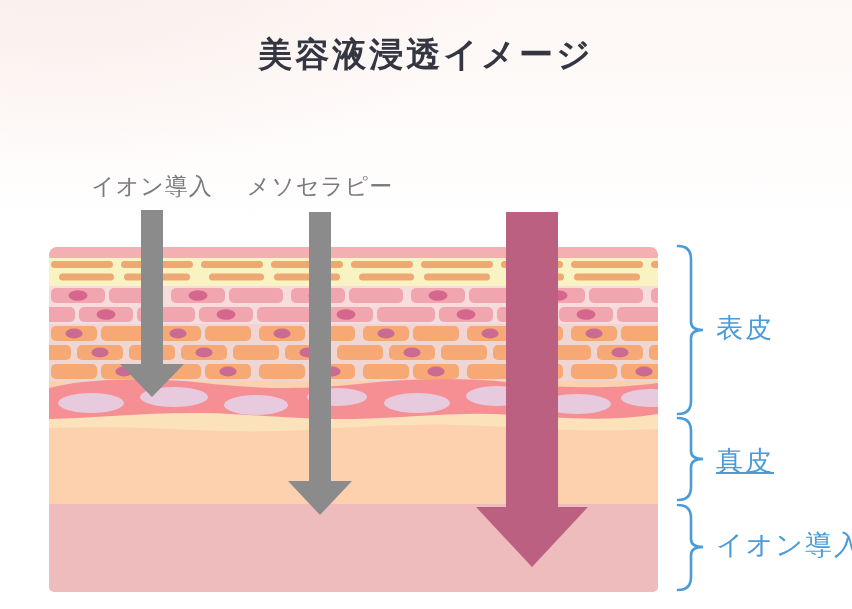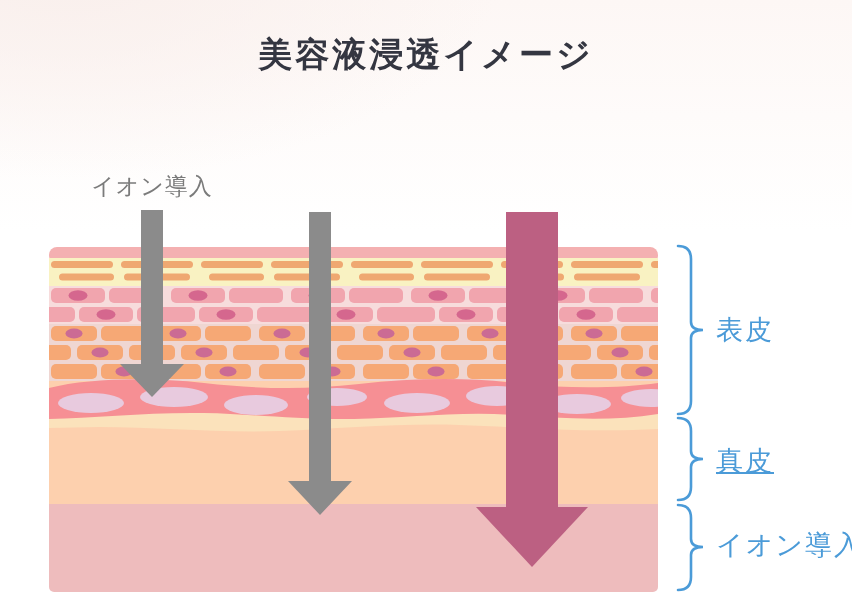--- a/index.html
+++ b/index.html
@@ -36,32 +36,33 @@
   .arrow-meso .shaft{width:22px;height:269px;background:#8b8b8b;}
   .arrow-meso .head{border-left:32px solid transparent;border-right:32px solid transparent;border-top:34px solid #8b8b8b;}
   .arrow-electro{left:532px;top:212px;}
   .arrow-electro .shaft{width:52px;height:295px;background:#bc6082;}
   .arrow-electro .head{border-left:56px solid transparent;border-right:56px solid transparent;border-top:60px solid #bc6082;}
   .braces{position:absolute;left:670px;top:240px;}
   .layer-label{
     position:absolute;left:716px;color:#4b9bd8;font-size:27px;line-height:1;
     letter-spacing:2px;white-space:nowrap;
   }
-  .ll-epidermis{top:317px;}
+  .ll-epidermis{top:317px;font-family:Liberation Mono, monospace;}
   .ll-dermis{top:448px;text-decoration:underline;}
   .ll-subdermis{top:532px;}
 </style>
 </head>
 <body>
 
 <div class="stage">
 
   <div class="title">美容液浸透イメージ</div>
 
   <div class="t-label gray" style="left:152px;">イオン導入</div>
+  <div class="t-label gray" style="left:320px;">メソセラピー</div>
 
   <div class="skin">
     <svg width="609" height="345" viewBox="0 0 609 345" xmlns="http://www.w3.org/2000/svg">
       <defs>
         <pattern id="dash" width="150" height="28" patternUnits="userSpaceOnUse" patternTransform="translate(0,11)">
           <rect x="2" y="3" width="62" height="7" rx="3.5" fill="#efa871"></rect>
           <rect x="72" y="3" width="72" height="7" rx="3.5" fill="#efa871"></rect>
           <rect x="10" y="15.5" width="55" height="7" rx="3.5" fill="#efa871"></rect>
           <rect x="75" y="15.5" width="66" height="7" rx="3.5" fill="#efa871"></rect>
         </pattern>

